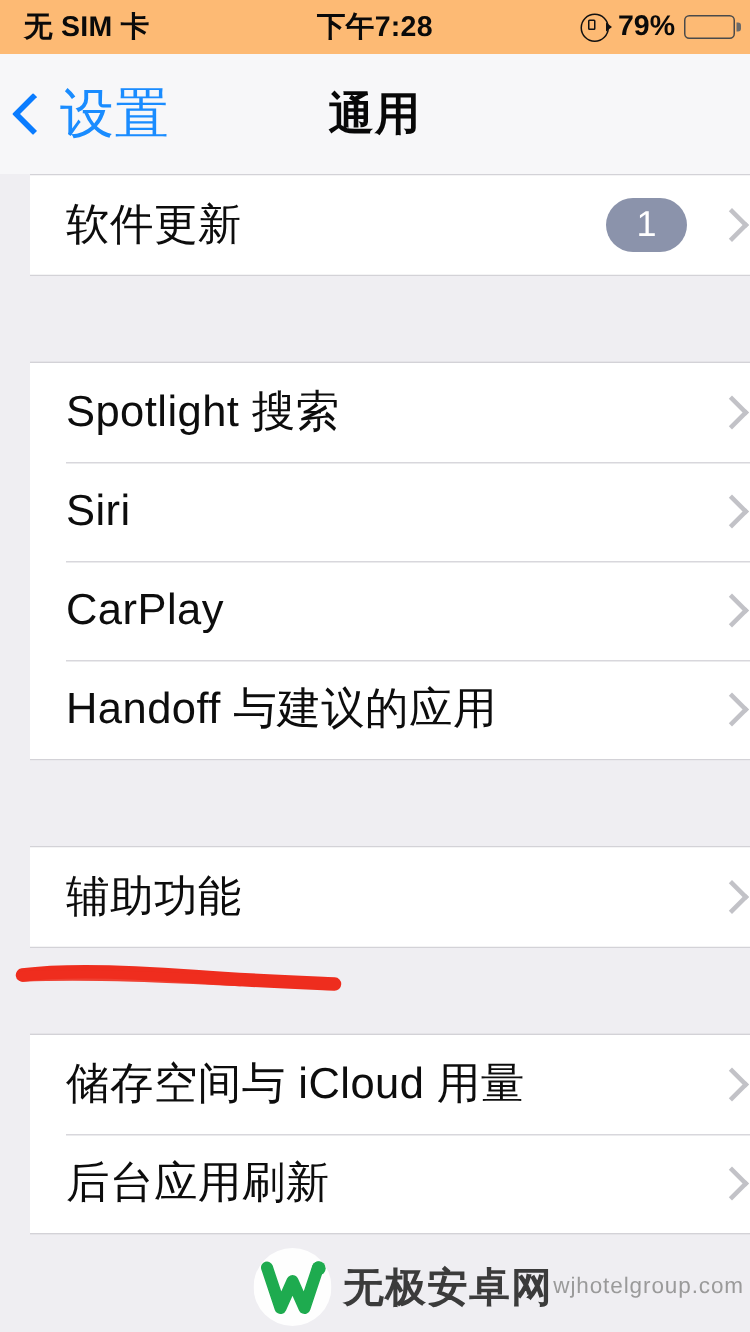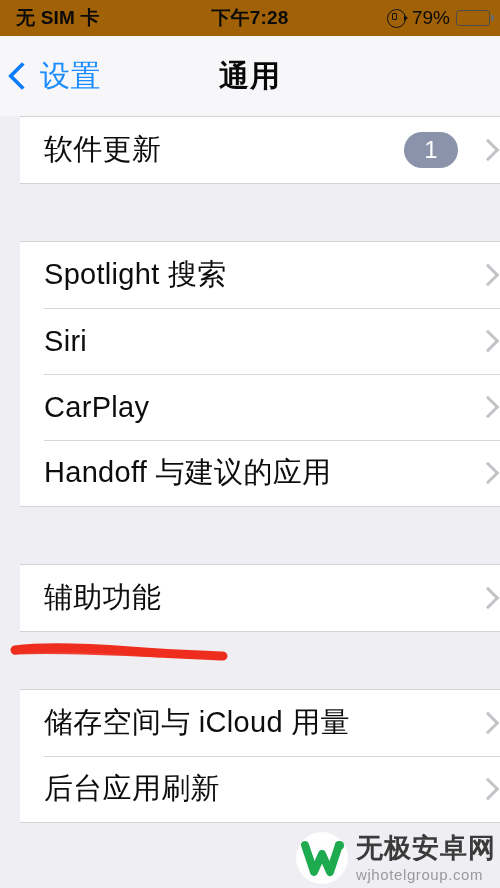--- a/index.html
+++ b/index.html
@@ -12,21 +12,21 @@
     background: #efeef2;
     font-family: "Liberation Sans", "DejaVu Sans", sans-serif;
     -webkit-font-smoothing: antialiased;
     overflow: hidden;
     position: relative;
   }
 
   
   .status-bar {
     height: 36px;
-    background: #a16207;
+    background: #fdba74;
     display: flex;
     align-items: center;
     position: relative;
     font-size: 19px;
     color: #0a0a0a;
     font-weight: 600;
   }
   .status-left {
     position: absolute;
     left: 16px;
@@ -66,21 +66,21 @@
   }
   .rotation-lock::after {
     content: "";
     position: absolute;
     right: -3px; top: 5px;
     width: 0; height: 0;
     border-top: 3px solid transparent;
     border-bottom: 3px solid transparent;
     border-left: 4px solid #111;
   }
-  .battery-pct { font-size: 19px; font-weight: 400; }
+  .battery-pct { font-size: 19px; font-weight: 700; }
   .battery {
     width: 34px;
     height: 16px;
     border: 1.8px solid #4a4a4a;
     border-radius: 3.5px;
     position: relative;
     box-sizing: border-box;
     padding: 1.5px;
   }
   .battery-fill {
@@ -119,21 +119,21 @@
     width: 16px;
     height: 16px;
     border-left: 4px solid #0a7cff;
     border-bottom: 4px solid #0a7cff;
     transform: rotate(45deg);
     border-radius: 1px;
     margin-right: 2px;
   }
   .nav-back-label {
     color: #1a8cff;
-    font-size: 30px;
+    font-size: 36px;
     letter-spacing: .5px;
   }
   .nav-title {
     position: absolute;
     left: 0; right: 0;
     text-align: center;
     font-size: 30px;
     color: #080808;
     font-weight: 600;
     letter-spacing: 1px;
@@ -222,21 +222,21 @@
   .wm-logo-wrap {
     position: relative;
     width: 52px;
     height: 52px;
     display: flex;
     align-items: center;
     justify-content: center;
   }
   .wm-text {
     display: flex;
-    flex-direction: column;
+    flex-direction: row;
     justify-content: center;
     line-height: 1;
   }
   .wm-title {
     font-size: 27px;
     color: #3b3b3b;
     font-weight: 700;
     letter-spacing: 1px;
   }
   .wm-url {

